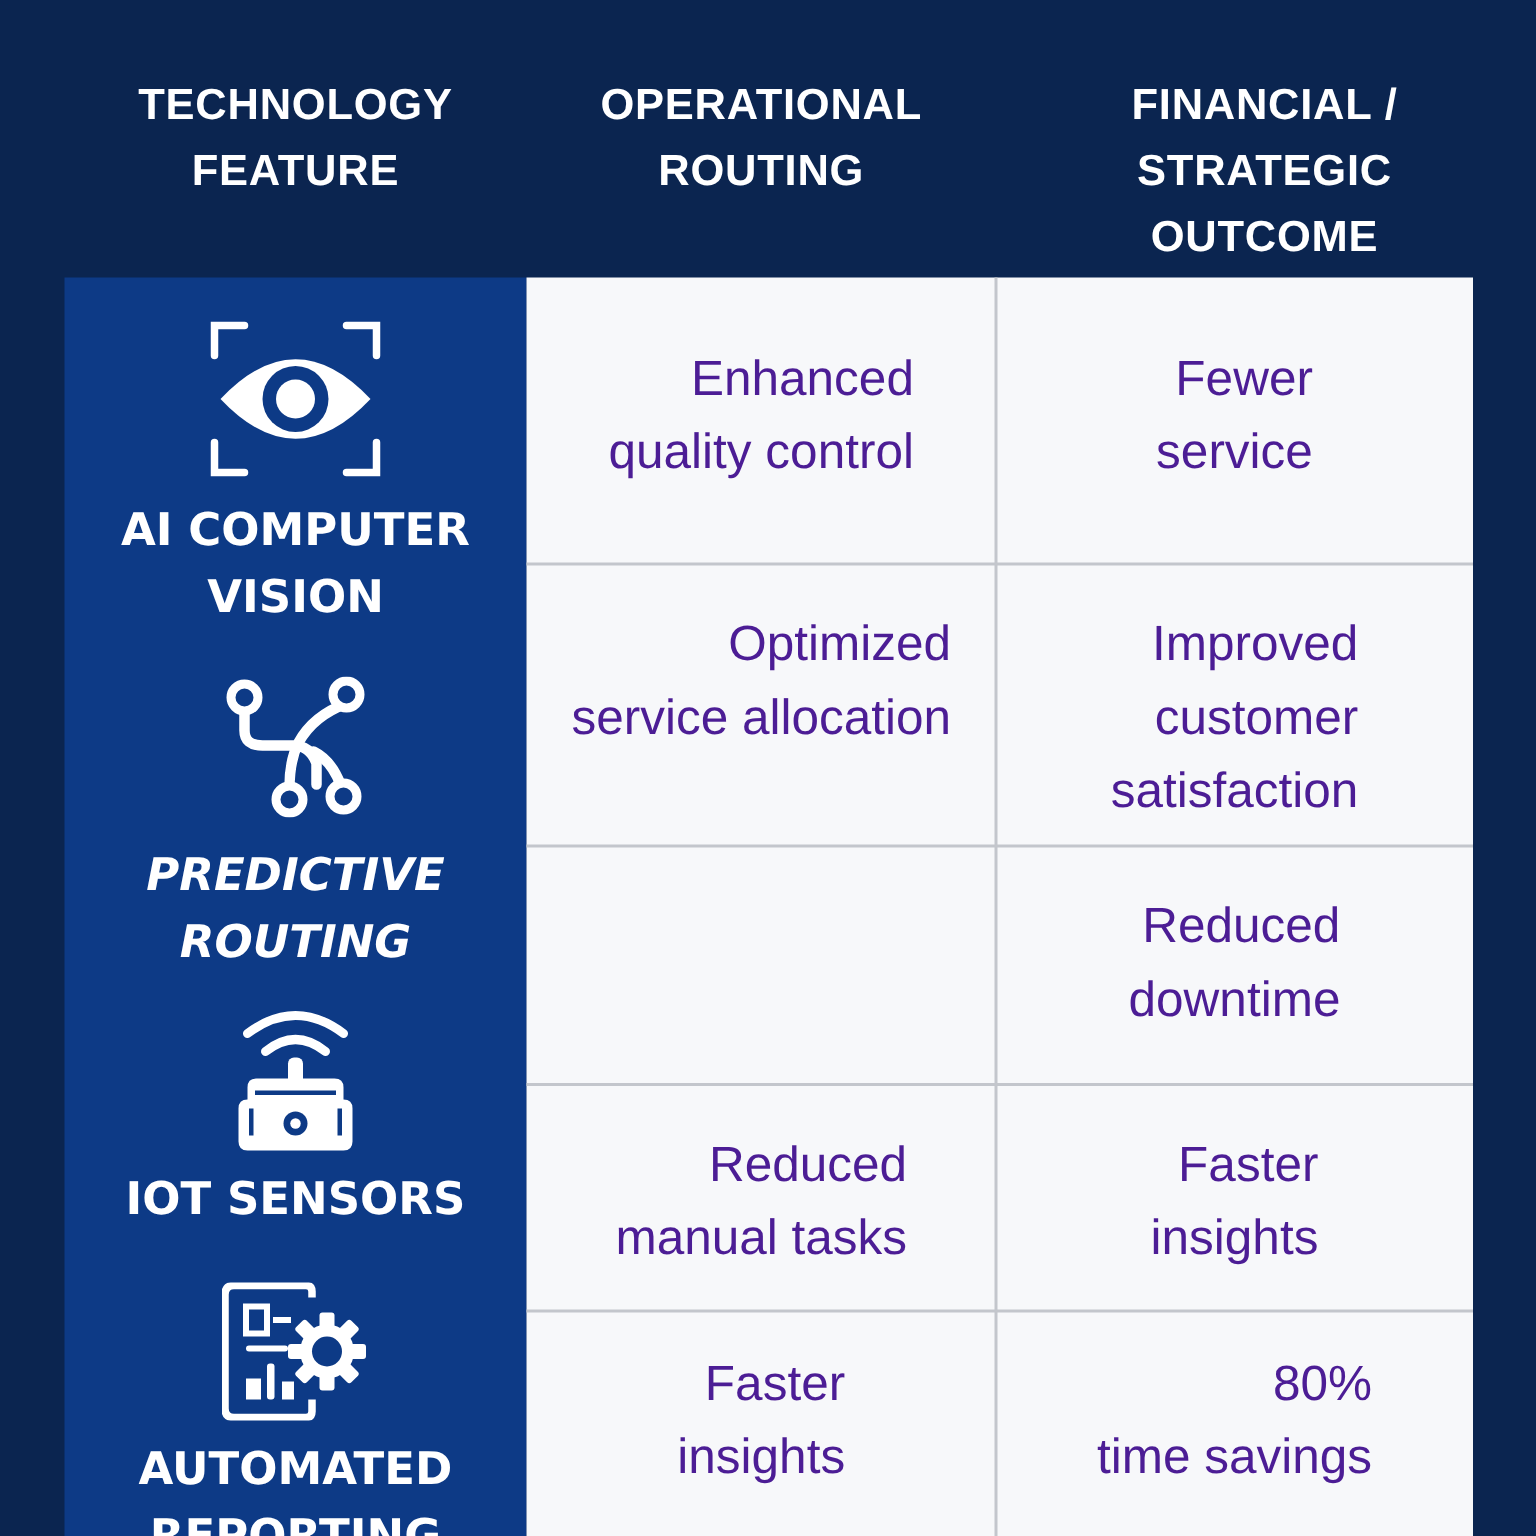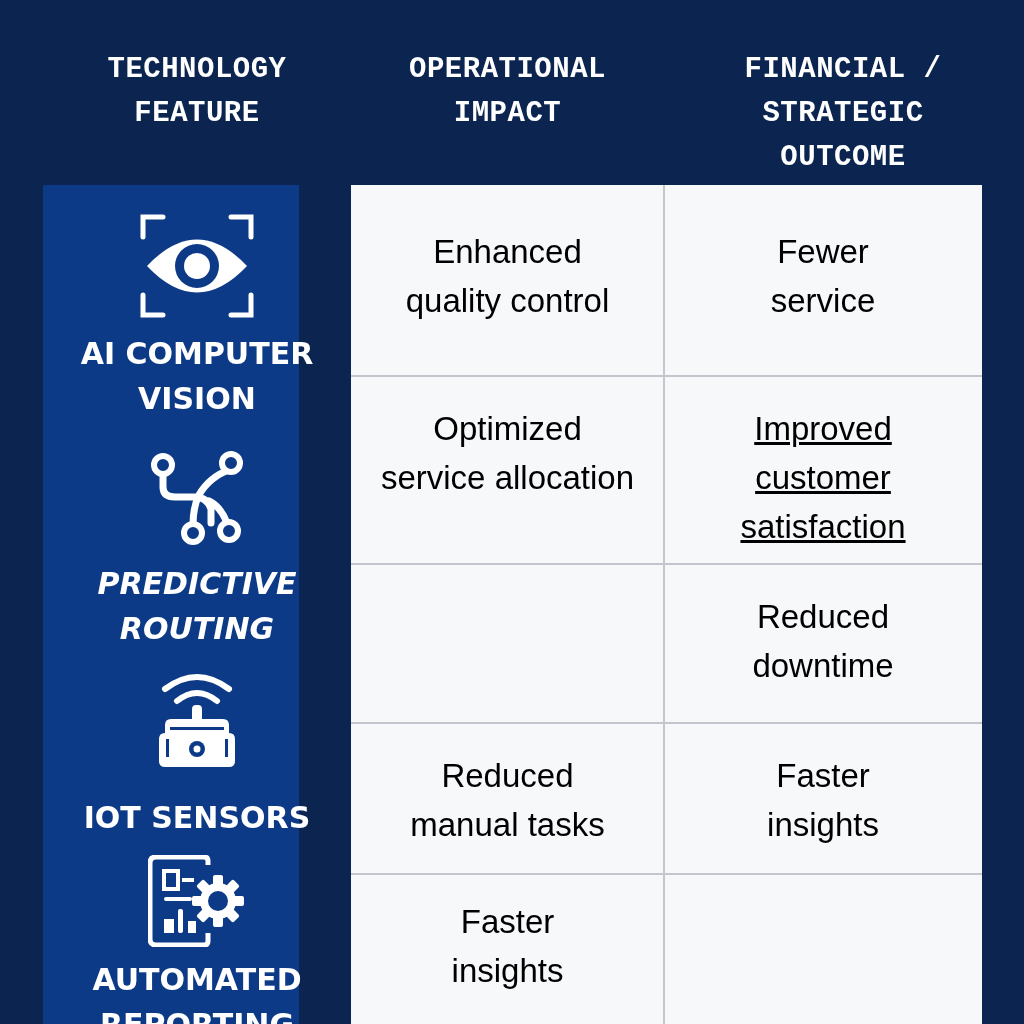--- a/index.html
+++ b/index.html
@@ -6,36 +6,36 @@
   html, body { width: 1024px; height: 1024px; overflow: hidden; }
   body {
     background: #0b2550;
     position: relative;
     font-family: "Liberation Sans", "DejaVu Sans", sans-serif;
   }
   .header-cell {
     position: absolute;
     top: 48px;
     color: #ffffff;
-    font-family: Liberation Mono, monospace;
+    font-family: Liberation Sans, sans-serif;
     font-weight: bold;
     font-size: 29px;
     line-height: 44px;
     letter-spacing: 0.5px;
     text-align: center;
     white-space: pre-line;
   }
   .h1 { left: 43px; width: 308px; }
   .h2 { left: 351px; width: 313px; }
   .h3 { left: 684px; width: 318px; }
 
   .feature-col {
     position: absolute;
     left: 43px; top: 185px;
-    width: 256px; height: 839px;
+    width: 308px; height: 839px;
     background: #0d3a86;
   }
   .feature {
     position: absolute;
     left: 0; width: 308px;
     text-align: center;
   }
   .feature svg { display: block; margin: 0 auto; }
   .feature-label {
     color: #ffffff;
@@ -50,22 +50,22 @@
     position: absolute;
     left: 351px; top: 185px;
     width: 631px; height: 839px;
     background: #f7f8fa;
   }
   .cell {
     position: absolute;
     display: flex;
     align-items: flex-start;
     justify-content: center;
-    text-align: center;
-    color: #000000;
+    text-align: right;
+    color: #4c1d95;
     font-family: "Liberation Sans", "DejaVu Sans", sans-serif;
     font-size: 33px;
     line-height: 49px;
     white-space: pre-line;
   }
   .c1 { left: 0; width: 313px; }
   .c2 { left: 313px; width: 318px; }
   .vline {
     position: absolute; left: 312px; top: 0;
     width: 2px; height: 839px; background: #c3c6cc;
@@ -73,21 +73,21 @@
   .hline {
     position: absolute; left: 0; width: 631px; height: 2px; background: #c3c6cc;
   }
 </style>
 </head>
 <body>
 
 <div class="header-cell h1">TECHNOLOGY
 FEATURE</div>
 <div class="header-cell h2">OPERATIONAL
-IMPACT</div>
+ROUTING</div>
 <div class="header-cell h3">FINANCIAL /
 STRATEGIC
 OUTCOME</div>
 
 <div class="feature-col">
 
   <div class="feature" style="top:28px;">
     <svg width="116" height="106" viewBox="0 0 116 106">
       <g fill="none" stroke="#ffffff" stroke-width="5" stroke-linecap="round">
         <path d="M4 24 V4 H24"></path>
@@ -128,21 +128,21 @@
         <path d="M20 30 Q40 14 60 30"></path>
       </g>
       <rect x="35" y="34" width="10" height="18" rx="4" fill="#ffffff"></rect>
       <path d="M14 48 H66 Q72 48 72 54 V62 Q78 62 78 68 V90 Q78 96 72 96 H8 Q2 96 2 90 V68 Q2 62 8 62 V54 Q8 48 14 48 Z" fill="#ffffff"></path>
       <rect x="13" y="56" width="54" height="3" fill="#0d3a86"></rect>
       <rect x="9" y="68" width="3" height="18" fill="#0d3a86"></rect>
       <rect x="68" y="68" width="3" height="18" fill="#0d3a86"></rect>
       <circle cx="40" cy="78" r="8" fill="#0d3a86"></circle>
       <circle cx="40" cy="78" r="3.5" fill="#ffffff"></circle>
     </svg>
-    <div class="feature-label" style="margin-top:24px;">IOT SENSORS</div>
+    <div class="feature-label" style="margin-top:6px;">IOT SENSORS</div>
   </div>
 
   <div class="feature" style="top:670px;">
     <svg width="98" height="92" viewBox="0 0 98 92">
       <path d="M60 10 V6 Q60 2 56 2 H8 Q2 2 2 8 V84 Q2 90 8 90 H56 Q60 90 60 86 V78" fill="none" stroke="#ffffff" stroke-width="5"></path>
       <rect x="16" y="16" width="14" height="18" fill="none" stroke="#ffffff" stroke-width="4"></rect>
       <rect x="34" y="23" width="12" height="4" fill="#ffffff"></rect>
       <rect x="16" y="42" width="28" height="4" rx="2" fill="#ffffff"></rect>
       <rect x="16" y="64" width="10" height="14" fill="#ffffff"></rect>
       <rect x="30" y="54" width="5" height="24" rx="2" fill="#ffffff"></rect>
@@ -174,27 +174,29 @@
   <div class="hline" style="top:537px;"></div>
   <div class="hline" style="top:688px;"></div>
 
   <div class="cell c1" style="top:42px;">Enhanced
 quality control</div>
   <div class="cell c2" style="top:42px;">Fewer
 service</div>
 
   <div class="cell c1" style="top:219px;">Optimized
 service allocation</div>
-  <div class="cell c2" style="top:219px;text-decoration:underline;">Improved
+  <div class="cell c2" style="top:219px;">Improved
 customer
 satisfaction</div>
 
   <div class="cell c2" style="top:407px;">Reduced
 downtime</div>
 
   <div class="cell c1" style="top:566px;">Reduced
 manual tasks</div>
   <div class="cell c2" style="top:566px;">Faster
 insights</div>
 
   <div class="cell c1" style="top:712px;">Faster
 insights</div>
+  <div class="cell c2" style="top:712px;">80%
+time savings</div>
 </div>
 
 </body></html>

